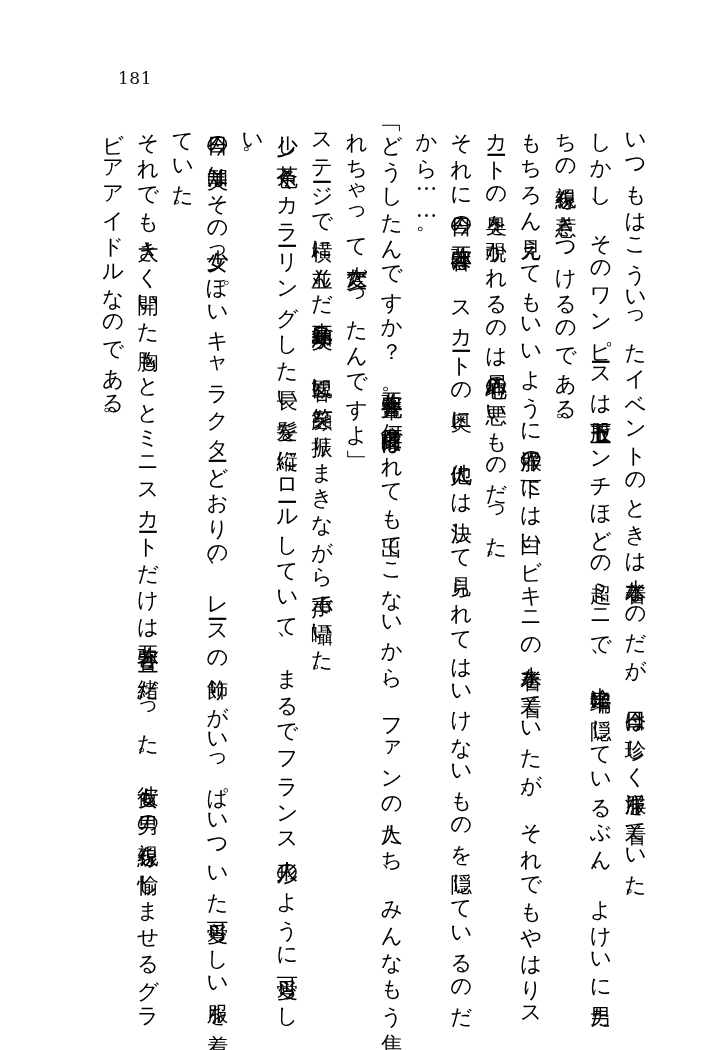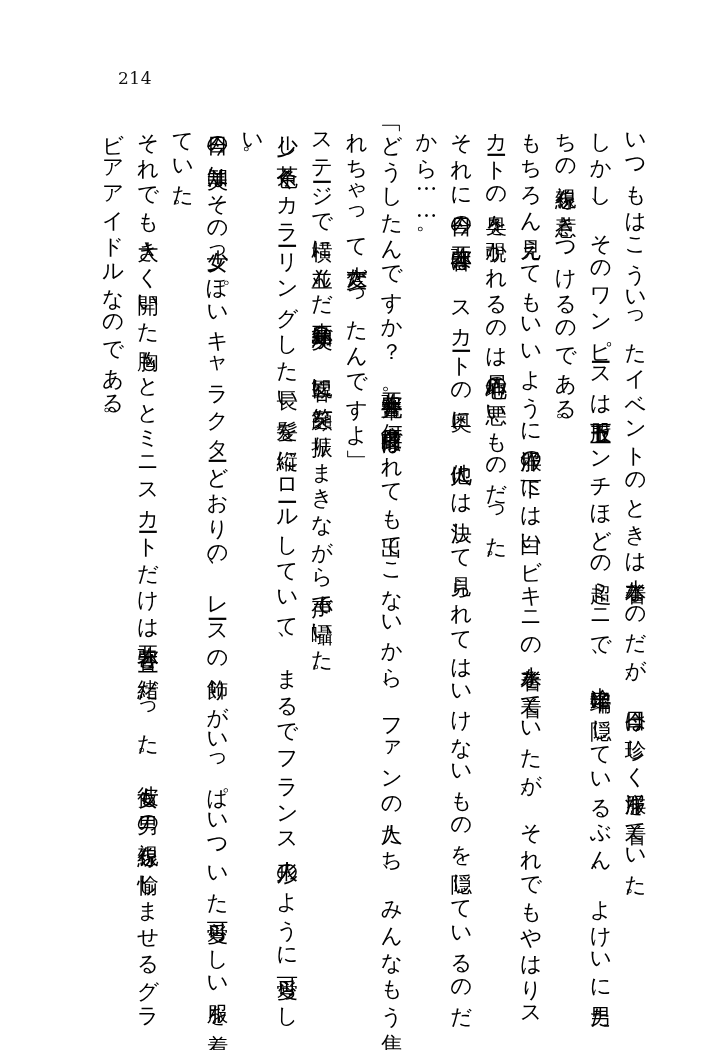--- a/index.html
+++ b/index.html
@@ -43,21 +43,21 @@
     margin: 0;
     padding: 0;
     text-indent: 0;
   }
 </style>
 </head>
 <body>
 
 <div class="page">
 
-  <div class="page-number">214</div>
+  <div class="page-number">181</div>
 
   <div class="body-text">
     <p>いつもはこういったイベントのときは水着なのだが、今日は珍しく洋服を着ていた。</p>
     <p>しかし、そのワンピースは股下五センチほどの超ミニで、中途半端に隠しているぶん、よけいに男たちの視線を惹きつけるのである。</p>
     <p>もちろん見えてもいいように洋服の下には白いビキニの水着を着ていたが、それでもやはりスカートの奥を覗かれるのは居心地の悪いものだった。</p>
     <p>それに今日の亜弥香は、スカートの奥に、他人には決して見られてはいけないものを隠しているのだから……。</p>
     <p>「どうしたんですか？　亜弥香先輩。何度名前呼ばれても出てこないから、ファンの人たち、みんなもう焦れちゃって大変だったんですよ」</p>
     <p>ステージで横に並んだ森島知美が、観客に笑顔を振りまきながら小声で囁いた。</p>
     <p>少し茶色くカラーリングした長い髪を縦にロールしていて、まるでフランス人形のように可愛らしい。</p>
     <p>今日の知美はその少女っぽいキャラクターどおりの、レースの飾りがいっぱいついた可愛らしい服を着ていた。</p>

